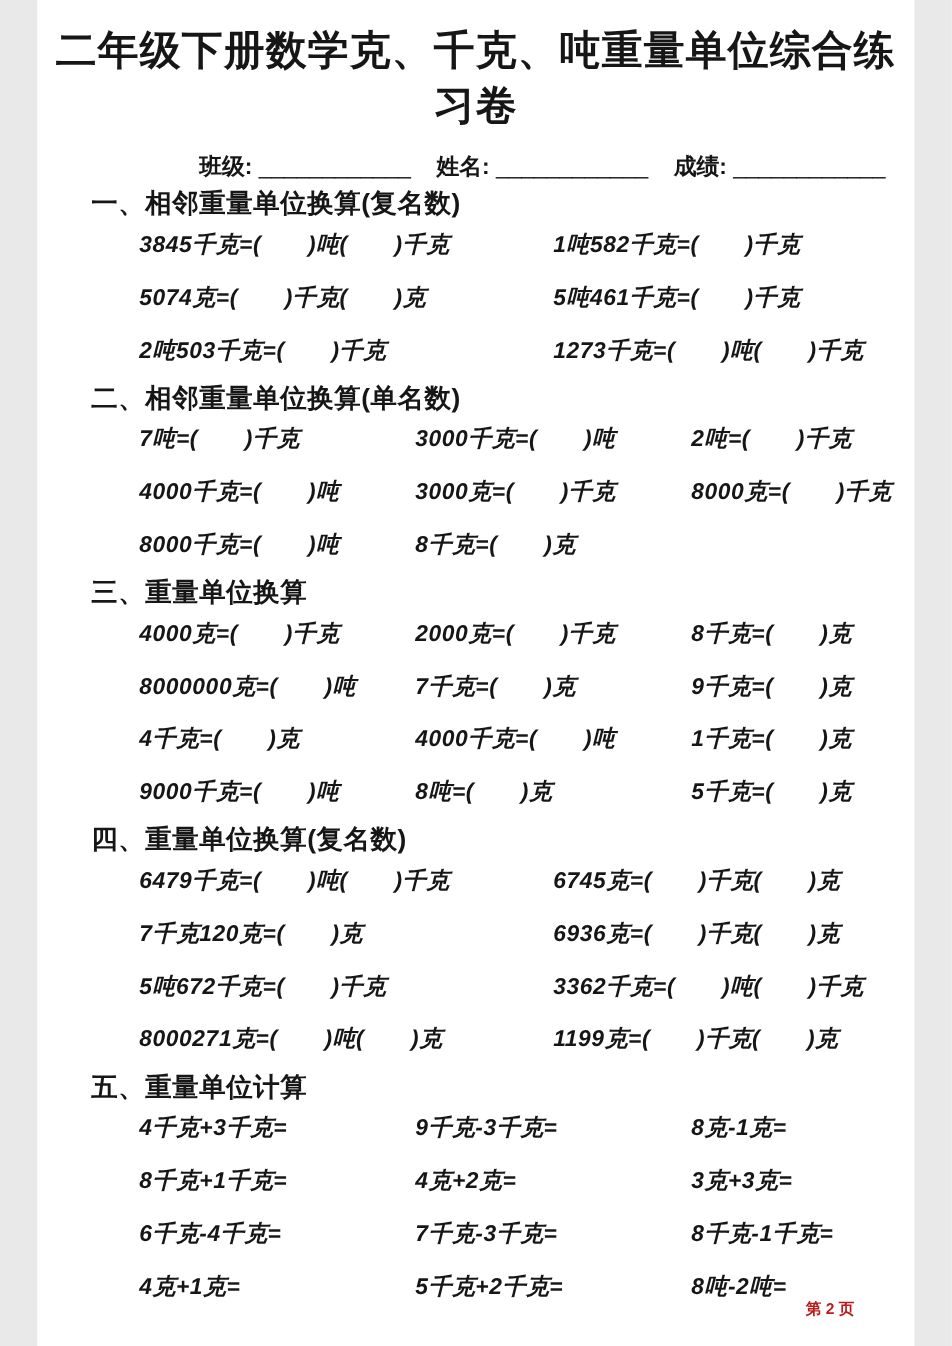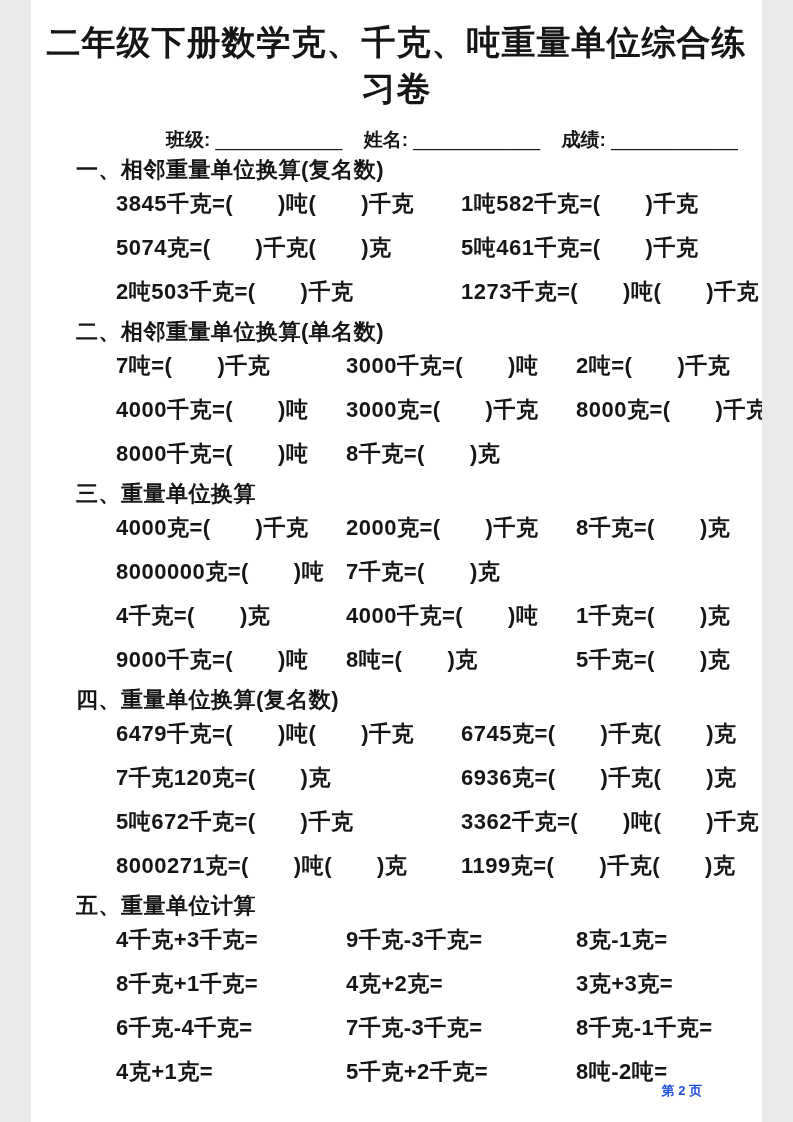--- a/index.html
+++ b/index.html
@@ -42,32 +42,33 @@
   }
   .rows { padding-left: 40px; }
   .row {
     display: grid;
     height: 44px;
     align-items: center;
   }
   .cols2 { grid-template-columns: 345px 1fr; }
   .cols3 { grid-template-columns: 230px 230px 1fr; }
   .cell {
-    font-size: 22px;
+    font-size: 19px;
     font-weight: 600;
     letter-spacing: 0.5px;
     white-space: nowrap;
+    font-style: italic;
   }
   .footer {
     position: absolute;
-    right: 60px;
+    right: 50px;
     bottom: 22px;
     font-size: 13px;
     font-weight: 600;
-    color: #1d4ed8;
+    color: #b91c1c;
   }
 </style>
 </head>
 <body>
 
 <div class="page">
 
   <div class="title">二年级下册数学克、千克、吨重量单位综合练习卷</div>
 
   <div class="meta">
@@ -120,20 +121,21 @@
       <div class="heading">三、重量单位换算</div>
       <div class="rows">
         <div class="row cols3">
           <span class="cell">4000克=(　　)千克</span>
           <span class="cell">2000克=(　　)千克</span>
           <span class="cell">8千克=(　　)克</span>
         </div>
         <div class="row cols3">
           <span class="cell">8000000克=(　　)吨</span>
           <span class="cell">7千克=(　　)克</span>
+          <span class="cell">9千克=(　　)克</span>
         </div>
         <div class="row cols3">
           <span class="cell">4千克=(　　)克</span>
           <span class="cell">4000千克=(　　)吨</span>
           <span class="cell">1千克=(　　)克</span>
         </div>
         <div class="row cols3">
           <span class="cell">9000千克=(　　)吨</span>
           <span class="cell">8吨=(　　)克</span>
           <span class="cell">5千克=(　　)克</span>

